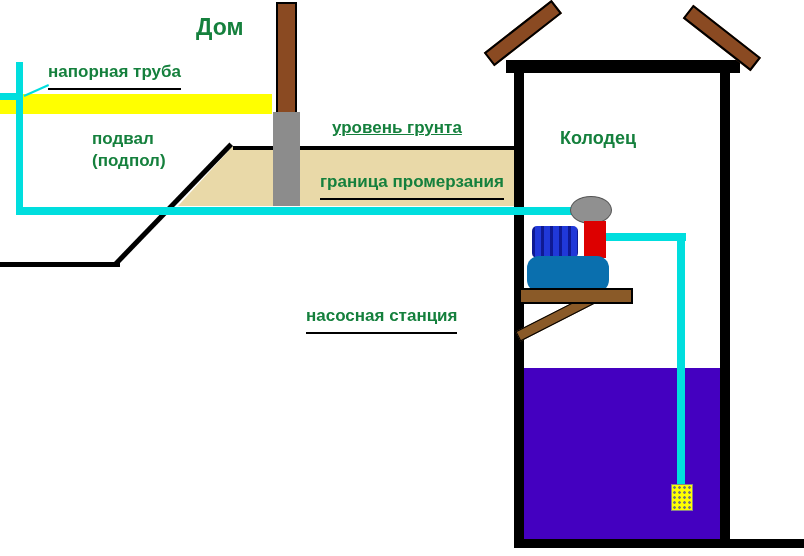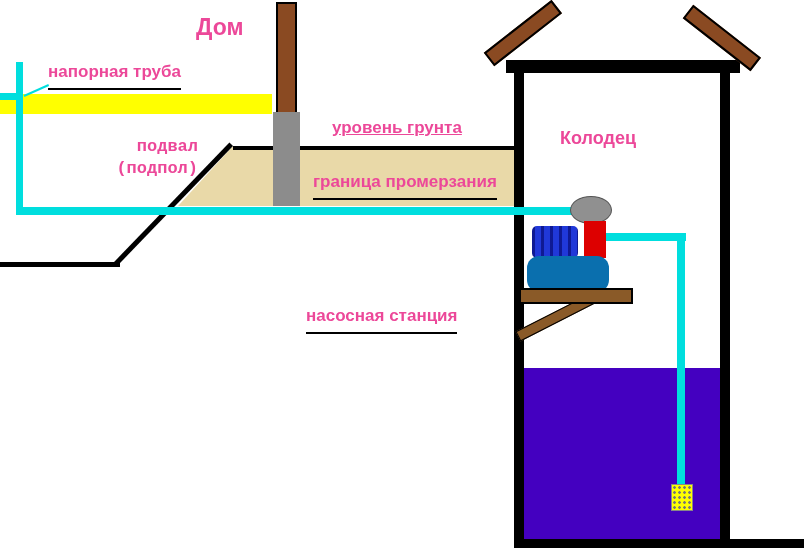--- a/index.html
+++ b/index.html
@@ -3,21 +3,21 @@
 <meta charset="utf-8">
 <style>
   html,body{margin:0;padding:0;background:#fff;}
   #diagram{
     position:relative;
     width:804px;height:556px;
     background:#fff;
     overflow:hidden;
     font-family:"Liberation Sans", sans-serif;
     font-weight:bold;
-    color:#ec4899;
+    color:#15803d;
   }
   .abs{position:absolute;}
   .lbl{
     position:absolute;
     font-size:17px;
     font-weight:bold;
     white-space:nowrap;
     z-index:10;
     line-height:1.2;
   }
@@ -69,23 +69,23 @@
   
   .suck-h{left:606px;top:233px;width:80px;height:8px;background:var(--pipe);z-index:3;}
   .suck-v{left:677px;top:233px;width:8px;height:258px;background:var(--pipe);z-index:3;}
   .foot-valve{left:671px;top:484px;width:20px;height:25px;background:var(--valve);z-index:4;
               background-image:radial-gradient(#777 1px,transparent 1.6px);background-size:5px 5px;
               border:1px solid #888;}
 
   
   .house-lbl{left:196px;top:14px;font-size:23px;}
   .pressure-lbl{left:48px;top:62px;}
-  .basement-lbl{left:92px;top:136px;width:106px;text-align:right;line-height:1.3;font-family:Liberation Mono, monospace;}
+  .basement-lbl{left:92px;top:128px;width:106px;text-align:left;line-height:1.3;}
   .groundlvl-lbl{left:332px;top:118px;text-decoration:underline;}
-  .frost-lbl{left:313px;top:172px;}
+  .frost-lbl{left:320px;top:172px;}
   .well-lbl{left:560px;top:128px;font-size:18px;}
   .pump-lbl{left:306px;top:306px;}
   .suction-lbl{left:455px;top:338px;background:#fff;padding:1px 3px 2px 3px;}
 </style>
 </head>
 <body>
 
 <div id="diagram">
 
   <div class="abs floor-yellow"></div>

